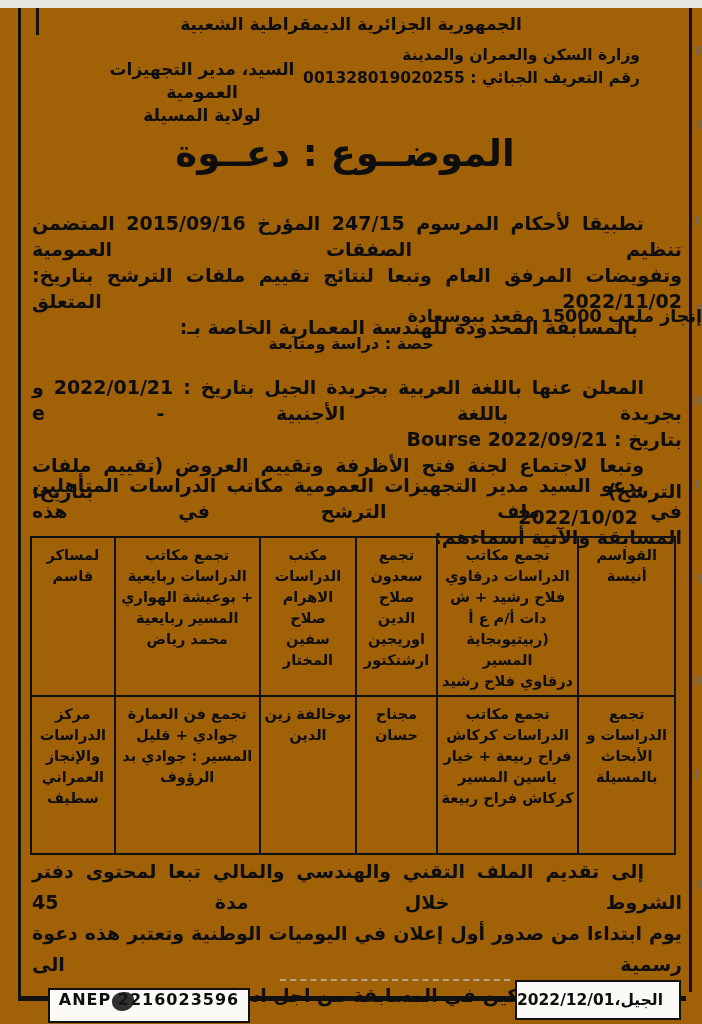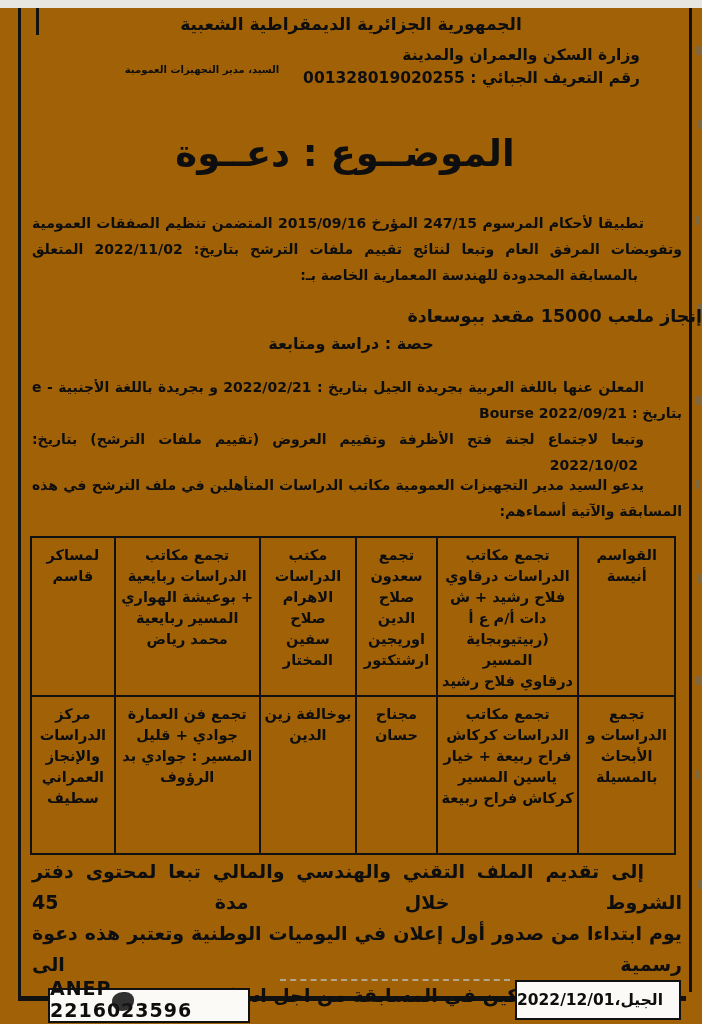--- a/index.html
+++ b/index.html
@@ -15,26 +15,26 @@
   }
   
   .border-left{position:absolute;left:18px;top:0;width:3px;height:992px;background:#111;}
   .border-right{position:absolute;left:689px;top:0;width:3px;height:984px;background:#111;}
   .bottom-rule{position:absolute;left:18px;top:988px;width:668px;height:5px;background:#111;}
   .corner-tick{position:absolute;left:36px;top:0;width:3px;height:27px;background:#111;}
   .noise-tick{position:absolute;width:5px;height:9px;background:#6a6a66;opacity:.55;border-radius:1px;}
   
   .republic{position:absolute;top:6px;left:0;right:0;text-align:center;font-size:17px;}
   .ministry{position:absolute;top:36px;right:62px;text-align:right;font-size:15.5px;line-height:23px;direction:rtl;}
-  .addressee{position:absolute;top:50px;left:82px;width:240px;text-align:center;font-size:10px;line-height:23px;direction:rtl;}
+  .addressee{position:absolute;top:50px;left:82px;width:240px;text-align:center;font-size:17px;line-height:23px;direction:rtl;}
   
   .subject{position:absolute;top:124px;left:0;right:12px;text-align:center;font-size:37px;direction:rtl;letter-spacing:1px;}
   
   .col{position:absolute;left:32px;width:650px;direction:rtl;}
-  .body-line{font-size:14px;line-height:26px;}
+  .body-line{font-size:19px;line-height:26px;}
   .just{text-align:justify;text-align-last:justify;}
   .right{text-align:right;}
   .indent{text-indent:38px;}
   .pad-r{padding-right:44px;}
   .center{text-align:center;}
   .intro{top:202px;}
   .project-title{position:absolute;top:298px;left:0;right:0;text-align:right;font-size:17.5px;direction:rtl;}
   .project-lot{position:absolute;top:326px;left:0;right:0;text-align:center;font-size:16px;direction:rtl;}
   .announcement{top:366px;}
   .ltr-line{direction:ltr;unicode-bidi:isolate;}
@@ -53,22 +53,22 @@
     font-weight:bold;
   }
   .row-h{height:158px;}
   
   .closing{top:848px;}
   .closing-line{font-size:19px;line-height:31px;}
   
   .anep-box{
     position:absolute;left:48px;top:980px;width:198px;height:31px;
     background:#fbfaf6;border:2.5px solid #111;
-    display:flex;align-items:flex-end;justify-content:center;
-    font-size:19px;letter-spacing:1px;direction:ltr;
+    display:flex;align-items:flex-start;justify-content:center;
+    font-size:16px;letter-spacing:1px;direction:ltr;
   }
   .ink-blot{
     position:absolute;left:62px;top:2px;width:22px;height:19px;
     background:#161616;border-radius:50% 40% 55% 45%;
     opacity:.88;filter:blur(.6px);
   }
   .journal-box{
     position:absolute;left:515px;top:972px;width:162px;height:36px;
     background:#fbfaf6;border:2.5px solid #111;
     display:flex;align-items:center;justify-content:flex-end;
@@ -100,35 +100,36 @@
 
   <div class="republic">الجمهورية الجزائرية الديمقراطية الشعبية</div>
 
   <div class="ministry">
     <div>وزارة السكن والعمران والمدينة</div>
     <div>رقم التعريف الجبائي : 001328019020255</div>
   </div>
 
   <div class="addressee">
     <div>السيد، مدير التجهيزات العمومية</div>
+    <div>لولاية المسيلة</div>
   </div>
 
   <div class="subject">الموضــوع : دعــوة</div>
 
   <div class="col intro">
     <div class="body-line just indent">تطبيقا لأحكام المرسوم 247/15 المؤرخ 2015/09/16 المتضمن تنظيم الصفقات العمومية</div>
     <div class="body-line just">وتفويضات المرفق العام وتبعا لنتائج تقييم ملفات الترشح بتاريخ: 2022/11/02 المتعلق</div>
     <div class="body-line right pad-r">بالمسابقة المحدودة للهندسة المعمارية الخاصة بـ:</div>
   </div>
 
   <div class="project-title">إنجاز ملعب 15000 مقعد ببوسعادة</div>
   <div class="project-lot">حصة : دراسة ومتابعة</div>
 
   <div class="col announcement">
-    <div class="body-line just indent">المعلن عنها باللغة العربية بجريدة الجيل بتاريخ : 2022/02/21 و بجريدة باللغة الأجنبية - e</div>
+    <div class="body-line just indent">المعلن عنها باللغة العربية بجريدة الجيل بتاريخ : 2022/01/21 و بجريدة باللغة الأجنبية - e</div>
     <div class="body-line right ltr-line">Bourse بتاريخ : 2022/09/21</div>
     <div class="body-line just indent">وتبعا لاجتماع لجنة فتح الأظرفة وتقييم العروض (تقييم ملفات الترشح) بتاريخ:</div>
     <div class="body-line right pad-r">2022/10/02</div>
   </div>
 
   <div class="col invitation">
     <div class="body-line just indent">يدعو السيد مدير التجهيزات العمومية مكاتب الدراسات المتأهلين في ملف الترشح في هذه</div>
     <div class="body-line right">المسابقة والآتية أسماءهم:</div>
   </div>
 

